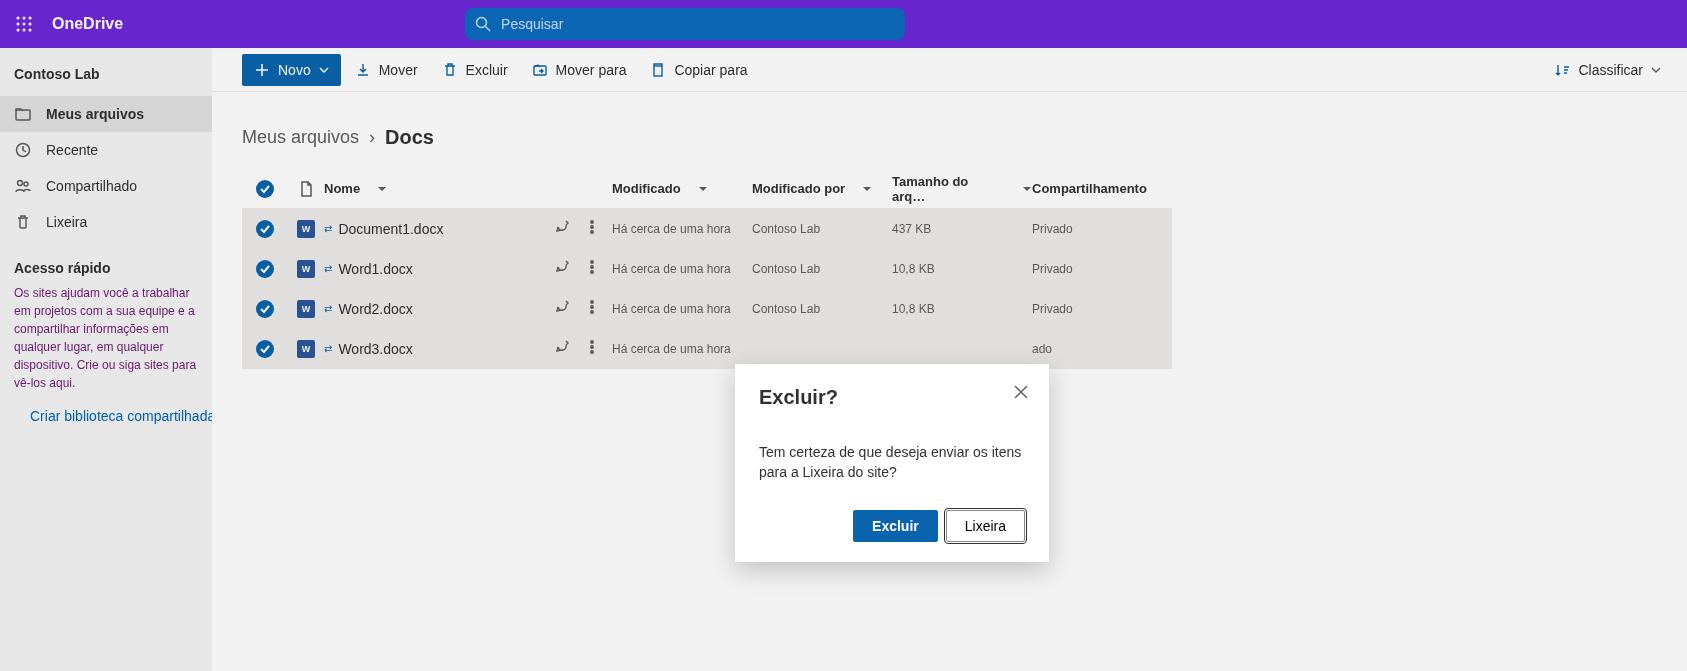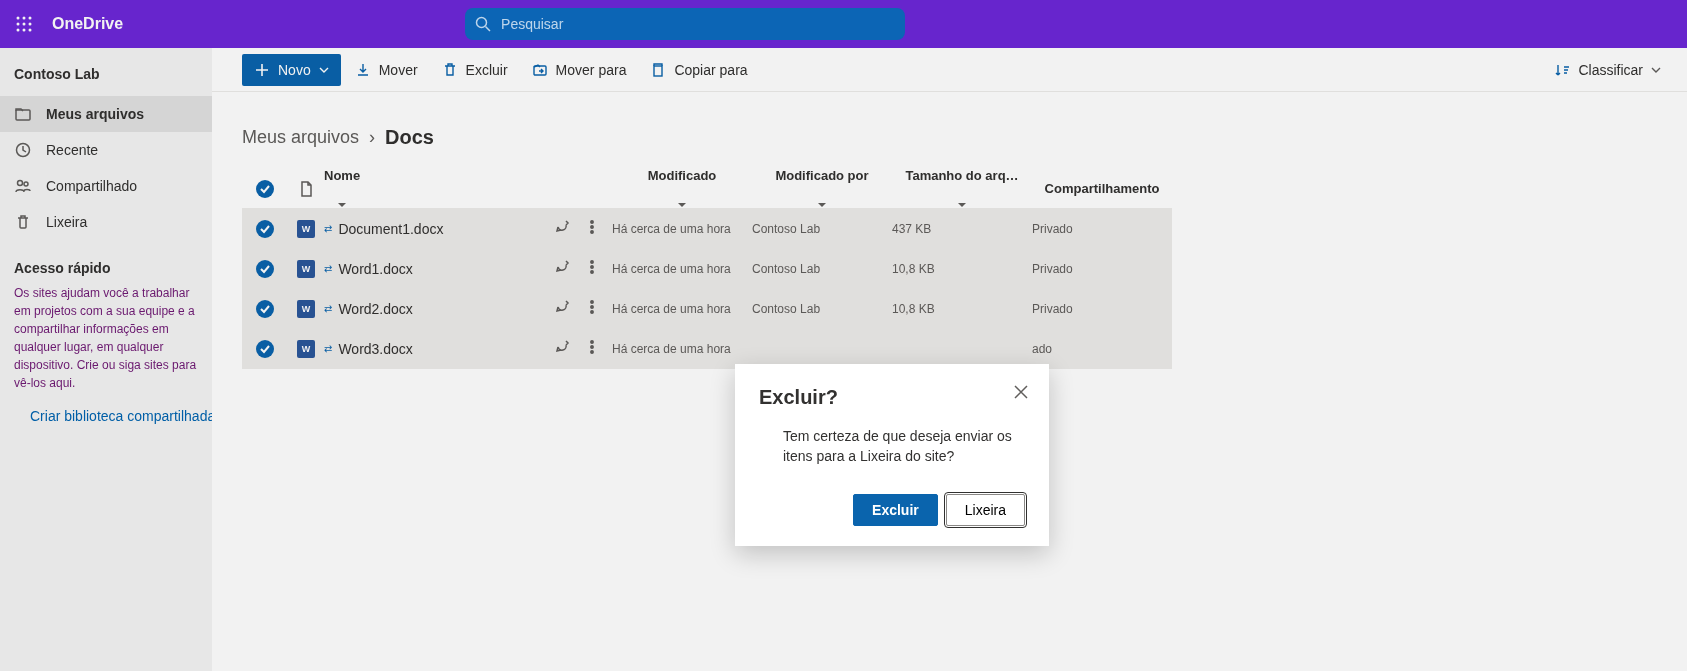--- a/index.html
+++ b/index.html
@@ -40,33 +40,33 @@
 .row.sel { background:#edebe9; }
 .c-check { width:46px; display:flex; justify-content:center; }
 .c-icon { width:36px; display:flex; justify-content:center; }
 .c-name { width:288px; display:flex; align-items:center; gap:6px; }
 .c-name .actions { margin-left:auto; display:flex; gap:14px; color:#605e5c; padding-right:12px; }
 .c-mod { width:140px; font-size:12px; color:#605e5c; }
 .c-by { width:140px; font-size:12px; color:#605e5c; }
 .c-size { width:140px; font-size:12px; color:#605e5c; }
 .c-share { width:140px; font-size:12px; color:#605e5c; }
 .row.header .c-mod,.row.header .c-by,.row.header .c-size,.row.header .c-share { color:#323130; font-size:13px; }
-.col-hdr { display:flex; align-items:center; gap:17px; cursor:pointer;flex-direction:column; }
+.col-hdr { display:flex; align-items:center; gap:17px; cursor:pointer; }
 .col-hdr svg { width:10px; height:10px; fill:#605e5c; }
 .check-circle { width:18px; height:18px; border-radius:50%; background:#0a64ad; display:flex; align-items:center; justify-content:center; }
 .check-circle svg { width:10px; height:10px; fill:#fff; }
 .word-icon { width:18px; height:18px; background:#2b579a; border-radius:2px; display:flex; align-items:center; justify-content:center; color:#fff; font-size:9px; font-weight:700; position:relative; }
 .word-icon::before { content:"W"; }
 .sync-glyph { font-size:10px; color:#0a64ad; vertical-align:super; }
 .dim { position:absolute; inset:0; background:rgba(0,0,0,0.05); pointer-events:none; }
 .dialog { position:absolute; left:735px; top:364px; width:314px; background:#fff; box-shadow:0 8px 24px rgba(0,0,0,0.2); padding:22px 24px 20px; }
-.dialog-title { font-size:20px; font-weight:600; color:#323130; margin-bottom:18px; }
+.dialog-title { font-size:20px; font-weight:600; color:#323130; margin-bottom:34px; }
 .dialog-close { position:absolute; top:18px; right:18px; cursor:pointer; width:20px; height:20px; display:flex; align-items:center; justify-content:center; }
 .dialog-close svg { width:14px; height:14px; stroke:#605e5c; stroke-width:1.5; fill:none; }
-.dialog-text { font-size:14px; color:#323130; line-height:1.4; margin-bottom:28px;margin-left:24px; }
+.dialog-text { font-size:14px; color:#323130; line-height:1.4; margin-bottom:28px; }
 .dialog-actions { display:flex; justify-content:flex-end; gap:8px; }
 .dlg-btn { height:32px; padding:0 18px; font-size:14px; border:1px solid #8a8886; background:#fff; cursor:pointer; border-radius:2px; }
 .dlg-btn.primary { background:#0a64ad; color:#fff; border-color:#0a64ad; font-weight:600; }
 .dlg-btn.focus { outline:1px solid #323130; outline-offset:1px; }
 .file-icon-hdr svg { width:16px; height:16px; fill:none; stroke:#605e5c; stroke-width:1.5; }
 .row-action-icon { cursor:pointer; }
 .row-action-icon svg { width:16px; height:16px; fill:none; stroke:#605e5c; stroke-width:1.5; }
 </style>
 </head>
 <body>

